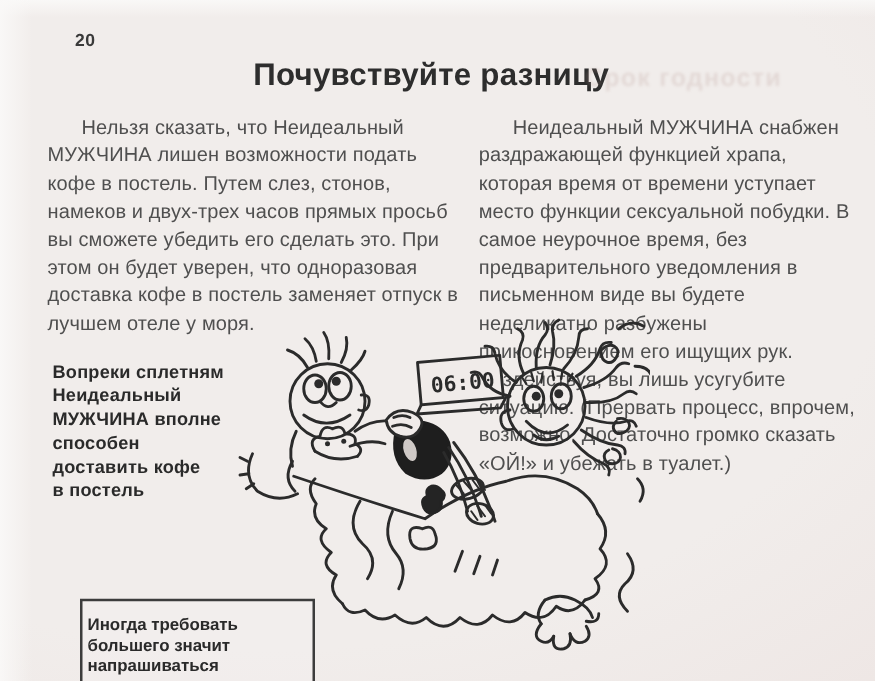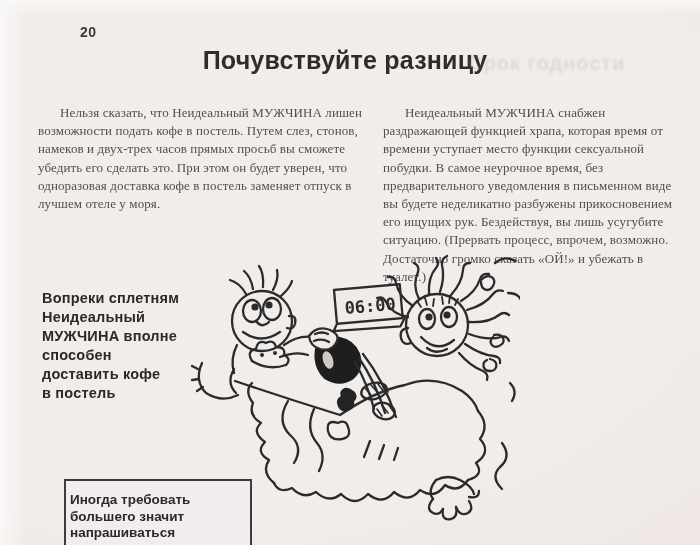--- a/index.html
+++ b/index.html
@@ -10,33 +10,33 @@
   }
   .page{
     position:absolute;left:0;top:0;width:700px;height:545px;
     background:
       linear-gradient(90deg, rgba(250,249,248,.9) 0px, rgba(250,249,248,0) 26px),
       linear-gradient(180deg, rgba(250,249,248,.9) 0px, rgba(250,249,248,0) 14px),
       radial-gradient(130% 110% at 30% 35%, #f1edeb 55%, #ece2e0 100%);
   }
   .page-number{
     position:absolute;left:60px;top:24px;
-    font-size:14px;font-weight:bold;color:#3a3a3a;letter-spacing:.5px;margin-left:20px;
+    font-size:14px;font-weight:bold;color:#3a3a3a;letter-spacing:.5px;
   }
   .title{
     position:absolute;left:30px;right:40px;top:46px;margin:0;
     text-align:center;font-size:25px;font-weight:bold;color:#2d2d2d;
     letter-spacing:.2px;
   }
   .show-through{
     position:absolute;left:468px;top:52px;width:200px;
     font-size:20px;font-weight:bold;color:#b08f89;opacity:.22;
     filter:blur(1.3px);letter-spacing:1px;
   }
-  .col{position:absolute;top:104px;color:#4f4f4f;font-size:13px;line-height:1.4;letter-spacing:.1px;font-family:Liberation Serif, serif;}
+  .col{position:absolute;top:92px;color:#4f4f4f;font-size:16px;line-height:1.4;letter-spacing:.1px;}
   .col p{margin:0;text-indent:1.7em;}
   .col-left{left:38px;width:334px;}
   .col-right{left:383px;width:302px;}
   .callout{
     position:absolute;white-space:pre-line;
     font-weight:bold;color:#2a2a2a;margin-top:40px;
   }
   .callout-coffee{left:42px;top:249px;width:212px;font-size:14.5px;line-height:19px;letter-spacing:.2px;}
   .callout-boxed{
     left:64px;top:439px;width:188px;height:80px;box-sizing:border-box;

